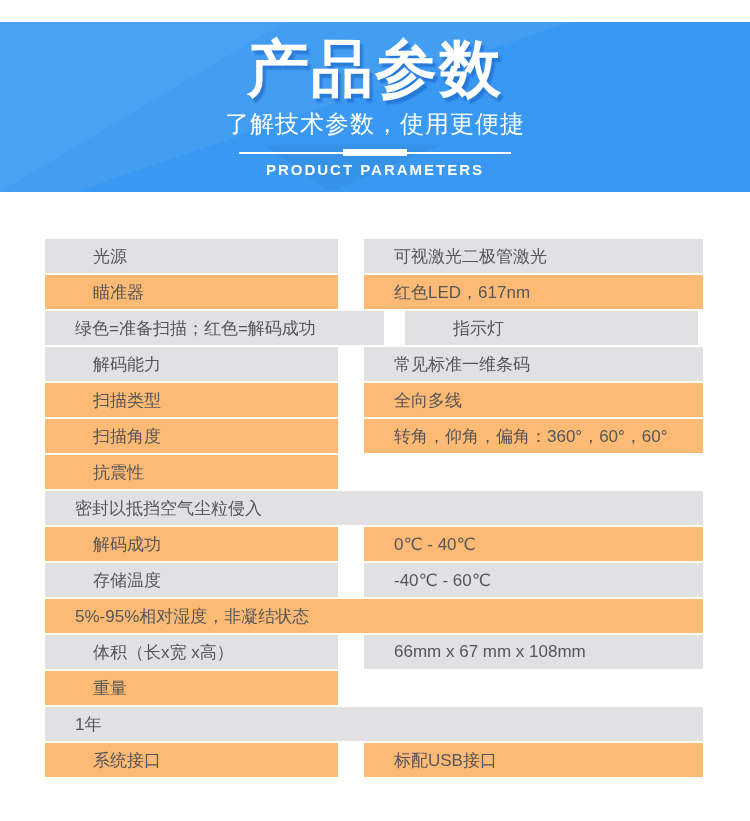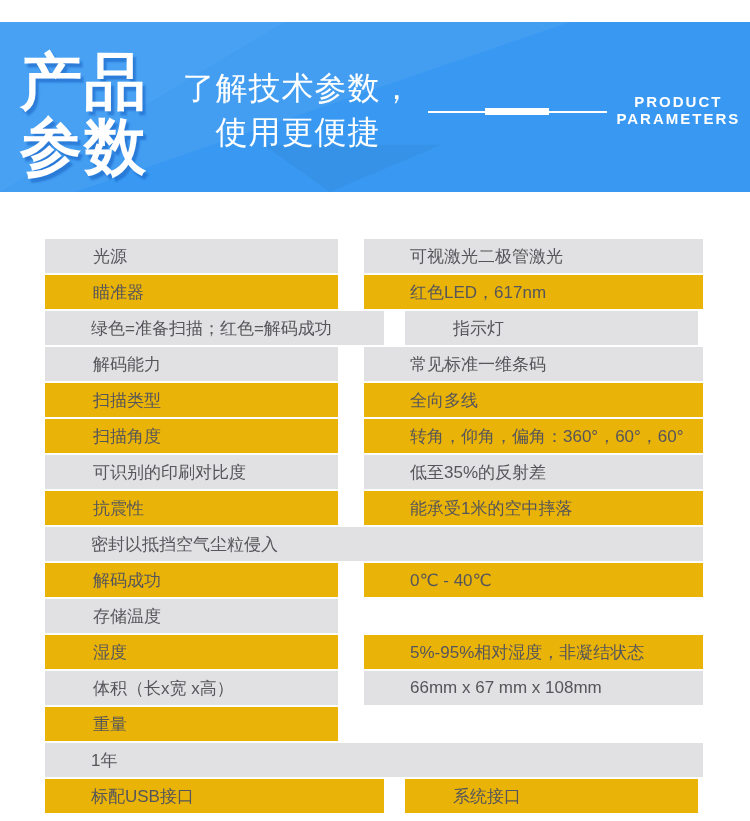--- a/index.html
+++ b/index.html
@@ -10,21 +10,21 @@
     overflow:hidden;
   }
 
   
   .banner {
     position:relative;
     margin-top:22px;
     width:750px; height:170px;
     background:#3999f2;
     overflow:hidden;
-    display:flex; flex-direction:row; align-items:center;
+    display:flex; flex-direction:column; align-items:center;
     color:#ffffff;
     text-align:center;
   }
   .banner .overlay-a {
     position:absolute; inset:0;
     background:rgba(255,255,255,0.08);
     clip-path:polygon(0 0, 38% 0, 0 100%);
     pointer-events:none;
   }
   .banner .overlay-b {
@@ -44,21 +44,21 @@
     margin:14px 0 0;
     font-size:62px;
     line-height:1.05;
     font-weight:900;
     letter-spacing:2px;
     text-shadow:3px 4px 2px rgba(21,95,195,0.55);
   }
   .banner .subtitle {
     position:relative;
     margin:7px 0 0;
-    font-size:32px;
+    font-size:24px;
     letter-spacing:1px;
   }
   .divider {
     position:relative;
     margin-top:9px;
     width:272px; height:7px;
   }
   .divider .line {
     position:absolute; left:0; right:0; top:3px; height:2px;
     background:#ffffff;
@@ -97,24 +97,24 @@
     overflow:hidden;
   }
   .spec-cell.label {
     width:245px;          
     padding-left:48px;
     margin-right:5px;
     flex:none;
   }
   .spec-cell.value {
     flex:1;
-    padding-left:46px;
+    padding-left:30px;
   }
   .spec-row.dark  .spec-cell { background:#e1e1e3; }
-  .spec-row.light .spec-cell { background:#eab308; }
+  .spec-row.light .spec-cell { background:#fdba74; }
 </style>
 </head>
 <body>
 
 <div class="page">
 
   <header class="banner">
     <div class="overlay-a"></div>
     <div class="overlay-b"></div>
     <div class="overlay-c"></div>
@@ -155,60 +155,55 @@
     <div class="spec-row light">
       <div class="spec-cell label">扫描类型</div>
       <div class="spec-cell value">全向多线</div>
     </div>
 
     <div class="spec-row light">
       <div class="spec-cell label">扫描角度</div>
       <div class="spec-cell value">转角，仰角，偏角：360°，60°，60°</div>
     </div>
 
-    <div class="spec-row dark">
-      <div class="spec-cell label">可识别的印刷对比度</div>
-      <div class="spec-cell value">低至35%的反射差</div>
-    </div>
 
     <div class="spec-row light">
       <div class="spec-cell label">抗震性</div>
-      <div class="spec-cell value">能承受1米的空中摔落</div>
     </div>
 
     <div class="spec-row dark">
       <div class="spec-cell value">密封以抵挡空气尘粒侵入</div>
     </div>
 
     <div class="spec-row light">
       <div class="spec-cell label">解码成功</div>
       <div class="spec-cell value">0℃ - 40℃</div>
     </div>
 
     <div class="spec-row dark">
       <div class="spec-cell label">存储温度</div>
-    </div>
-
-    <div class="spec-row light">
-      <div class="spec-cell label">湿度</div>
+      <div class="spec-cell value">-40℃ - 60℃</div>
+    </div>
+
+    <div class="spec-row light">
       <div class="spec-cell value">5%-95%相对湿度，非凝结状态</div>
     </div>
 
     <div class="spec-row dark">
       <div class="spec-cell label">体积（长x宽 x高）</div>
       <div class="spec-cell value">66mm x 67 mm x 108mm</div>
     </div>
 
     <div class="spec-row light">
       <div class="spec-cell label">重量</div>
     </div>
 
     <div class="spec-row dark">
       <div class="spec-cell value">1年</div>
     </div>
 
     <div class="spec-row light">
+      <div class="spec-cell label">系统接口</div>
       <div class="spec-cell value">标配USB接口</div>
-      <div class="spec-cell label">系统接口</div>
     </div>
   </main>
 
 </div>
 
 </body></html>

